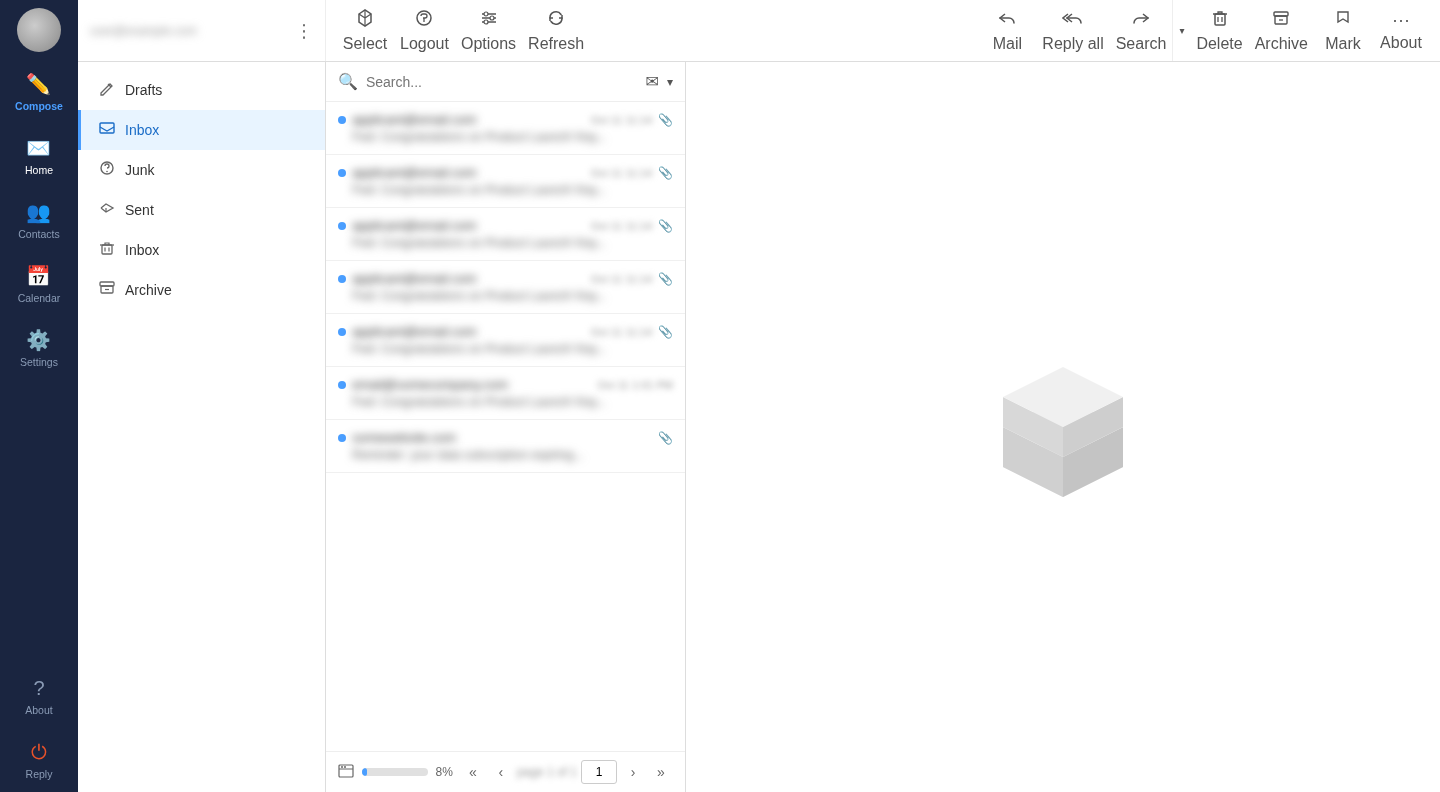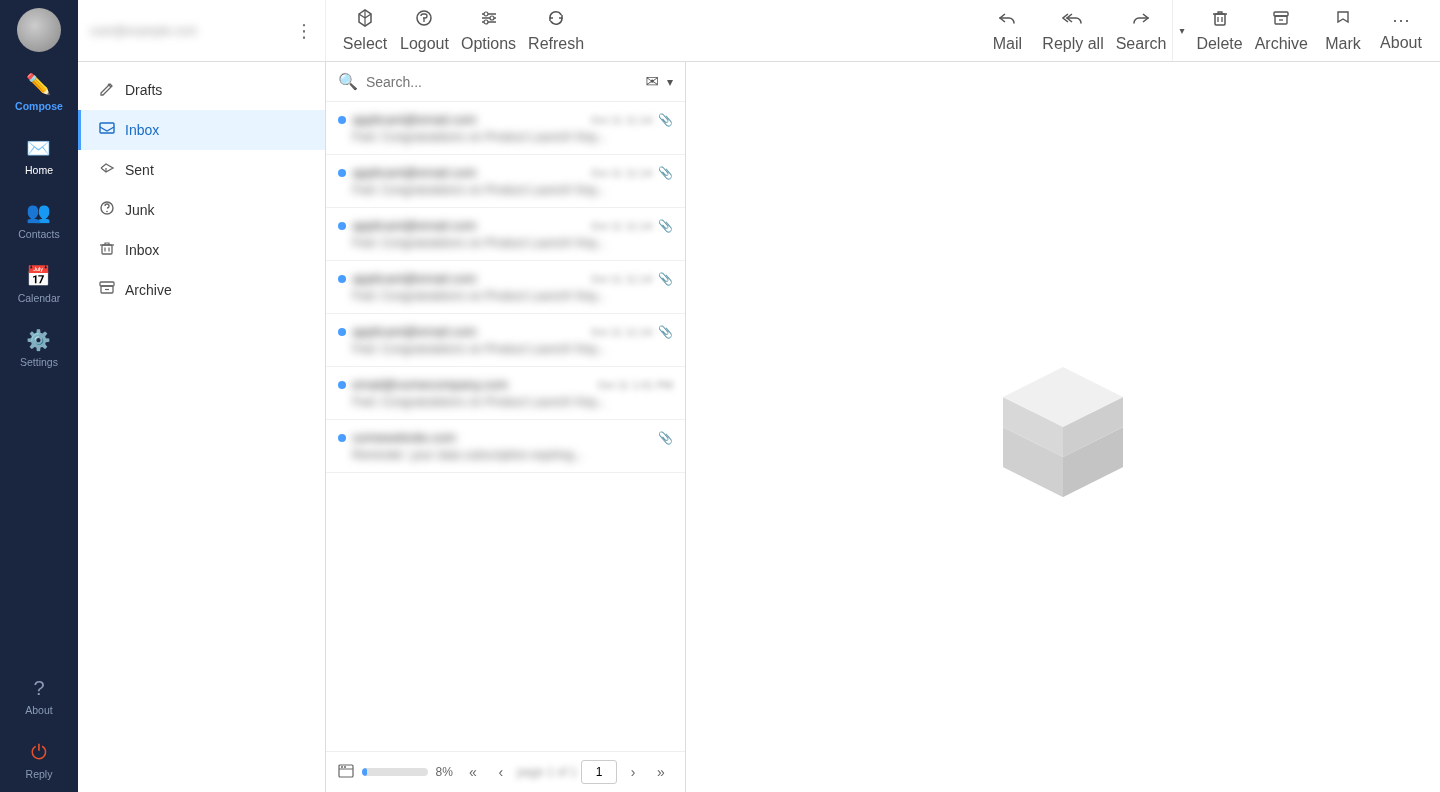--- a/index.html
+++ b/index.html
@@ -501,35 +501,35 @@
           <svg width="16" height="16" viewBox="0 0 16 16" fill="none">
             <rect x="1" y="3" width="14" height="10" rx="1" stroke="#1a6cc7" stroke-width="1.4" fill="none"></rect>
             <polyline points="1,7 8,11 15,7" stroke="#1a6cc7" stroke-width="1.2" fill="none"></polyline>
           </svg>
         </span>
         <span class="sidebar-label">Inbox</span>
       </div>
       <div class="sidebar-item">
         <span class="sidebar-icon">
           <svg width="16" height="16" viewBox="0 0 16 16" fill="none">
-            <polyline points="2,8 7,4 14,8 7,12 2,8" stroke="#666" stroke-width="1.3" fill="none"></polyline>
-            <line x1="7" y1="8" x2="7" y2="12" stroke="#666" stroke-width="1.2"></line>
-          </svg>
-        </span>
-        <span class="sidebar-label">Sent</span>
+            <circle cx="8" cy="8" r="6" stroke="#666" stroke-width="1.4" fill="none"></circle>
+            <path d="M6 6c0-1.1.9-2 2-2s2 .9 2 2-.9 2-2 2" stroke="#666" stroke-width="1.3" fill="none"></path>
+            <circle cx="8" cy="11.5" r="0.8" fill="#666"></circle>
+          </svg>
+        </span>
+        <span class="sidebar-label">Junk</span>
       </div>
       <div class="sidebar-item">
         <span class="sidebar-icon">
           <svg width="16" height="16" viewBox="0 0 16 16" fill="none">
-            <circle cx="8" cy="8" r="6" stroke="#666" stroke-width="1.4" fill="none"></circle>
-            <path d="M6 6c0-1.1.9-2 2-2s2 .9 2 2-.9 2-2 2" stroke="#666" stroke-width="1.3" fill="none"></path>
-            <circle cx="8" cy="11.5" r="0.8" fill="#666"></circle>
-          </svg>
-        </span>
-        <span class="sidebar-label">Junk</span>
+            <polyline points="2,8 7,4 14,8 7,12 2,8" stroke="#666" stroke-width="1.3" fill="none"></polyline>
+            <line x1="7" y1="8" x2="7" y2="12" stroke="#666" stroke-width="1.2"></line>
+          </svg>
+        </span>
+        <span class="sidebar-label">Sent</span>
       </div>
       <div class="sidebar-item">
         <span class="sidebar-icon">
           <svg width="16" height="16" viewBox="0 0 16 16" fill="none">
             <rect x="3" y="5" width="10" height="9" rx="1" stroke="#666" stroke-width="1.3" fill="none"></rect>
             <line x1="6" y1="7.5" x2="6" y2="11.5" stroke="#666" stroke-width="1.2"></line>
             <line x1="10" y1="7.5" x2="10" y2="11.5" stroke="#666" stroke-width="1.2"></line>
             <line x1="1" y1="5" x2="15" y2="5" stroke="#666" stroke-width="1.3"></line>
             <path d="M6 5V3h4v2" stroke="#666" stroke-width="1.2" fill="none"></path>
           </svg>

